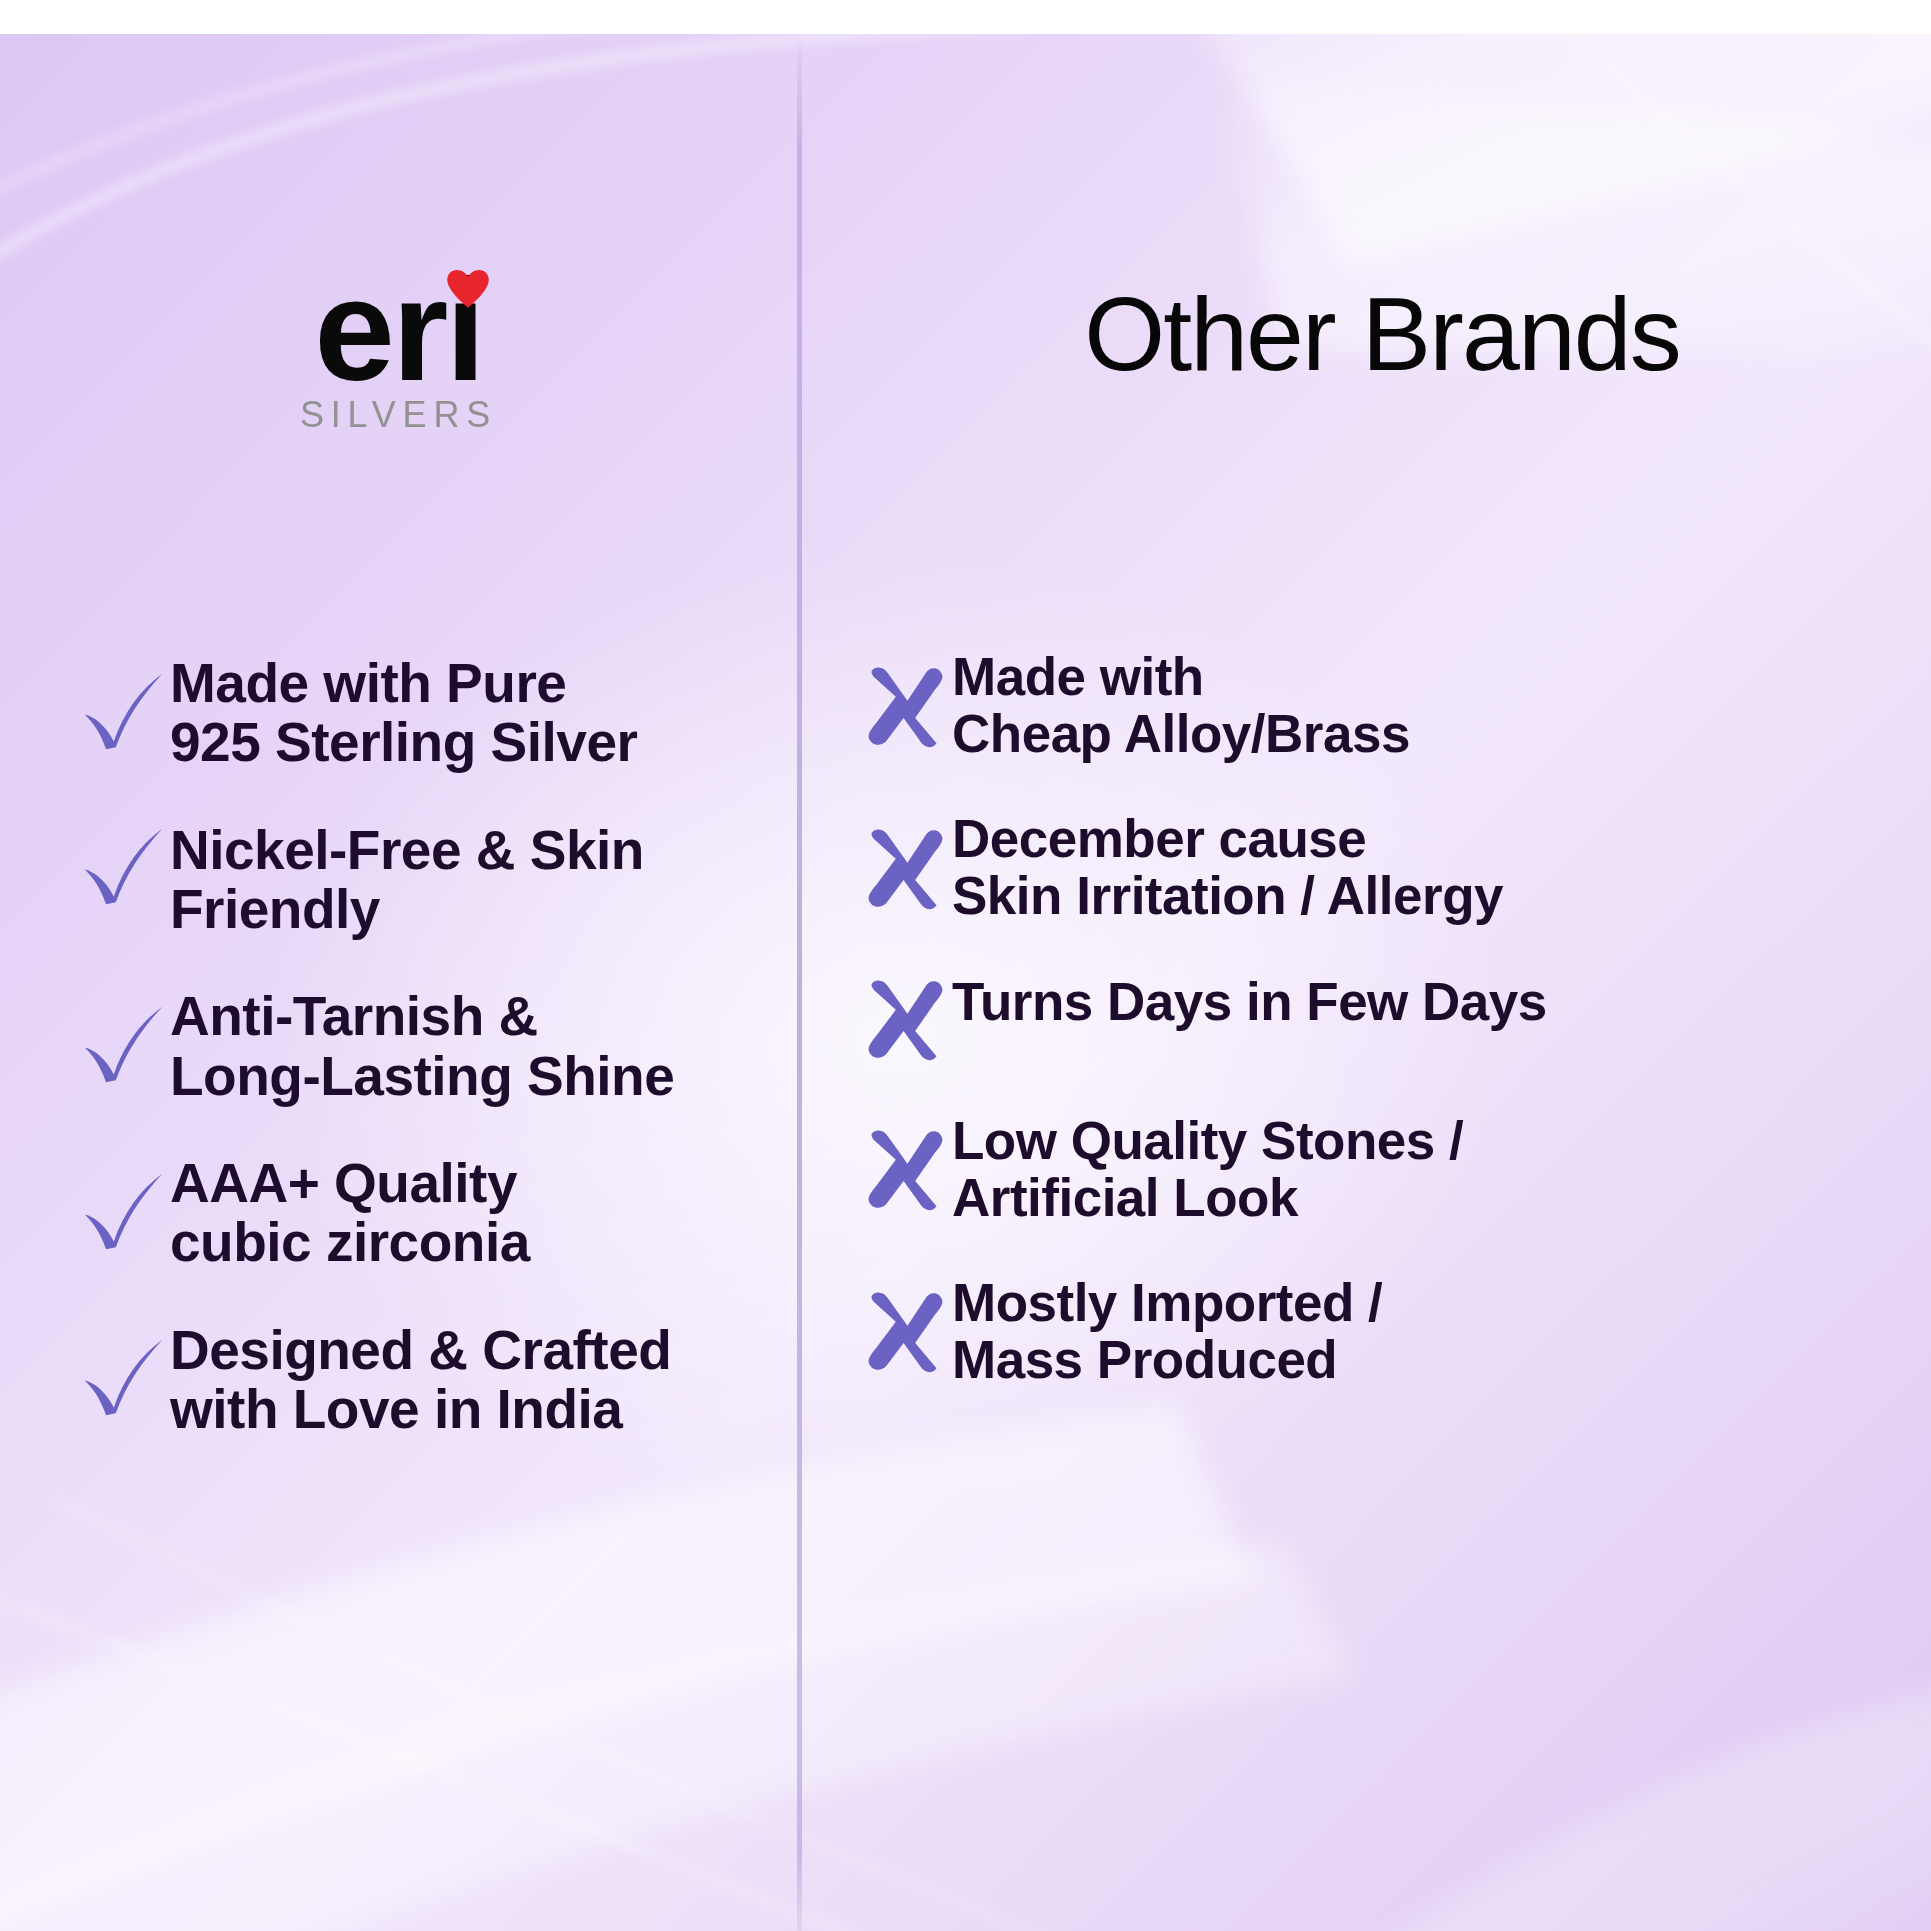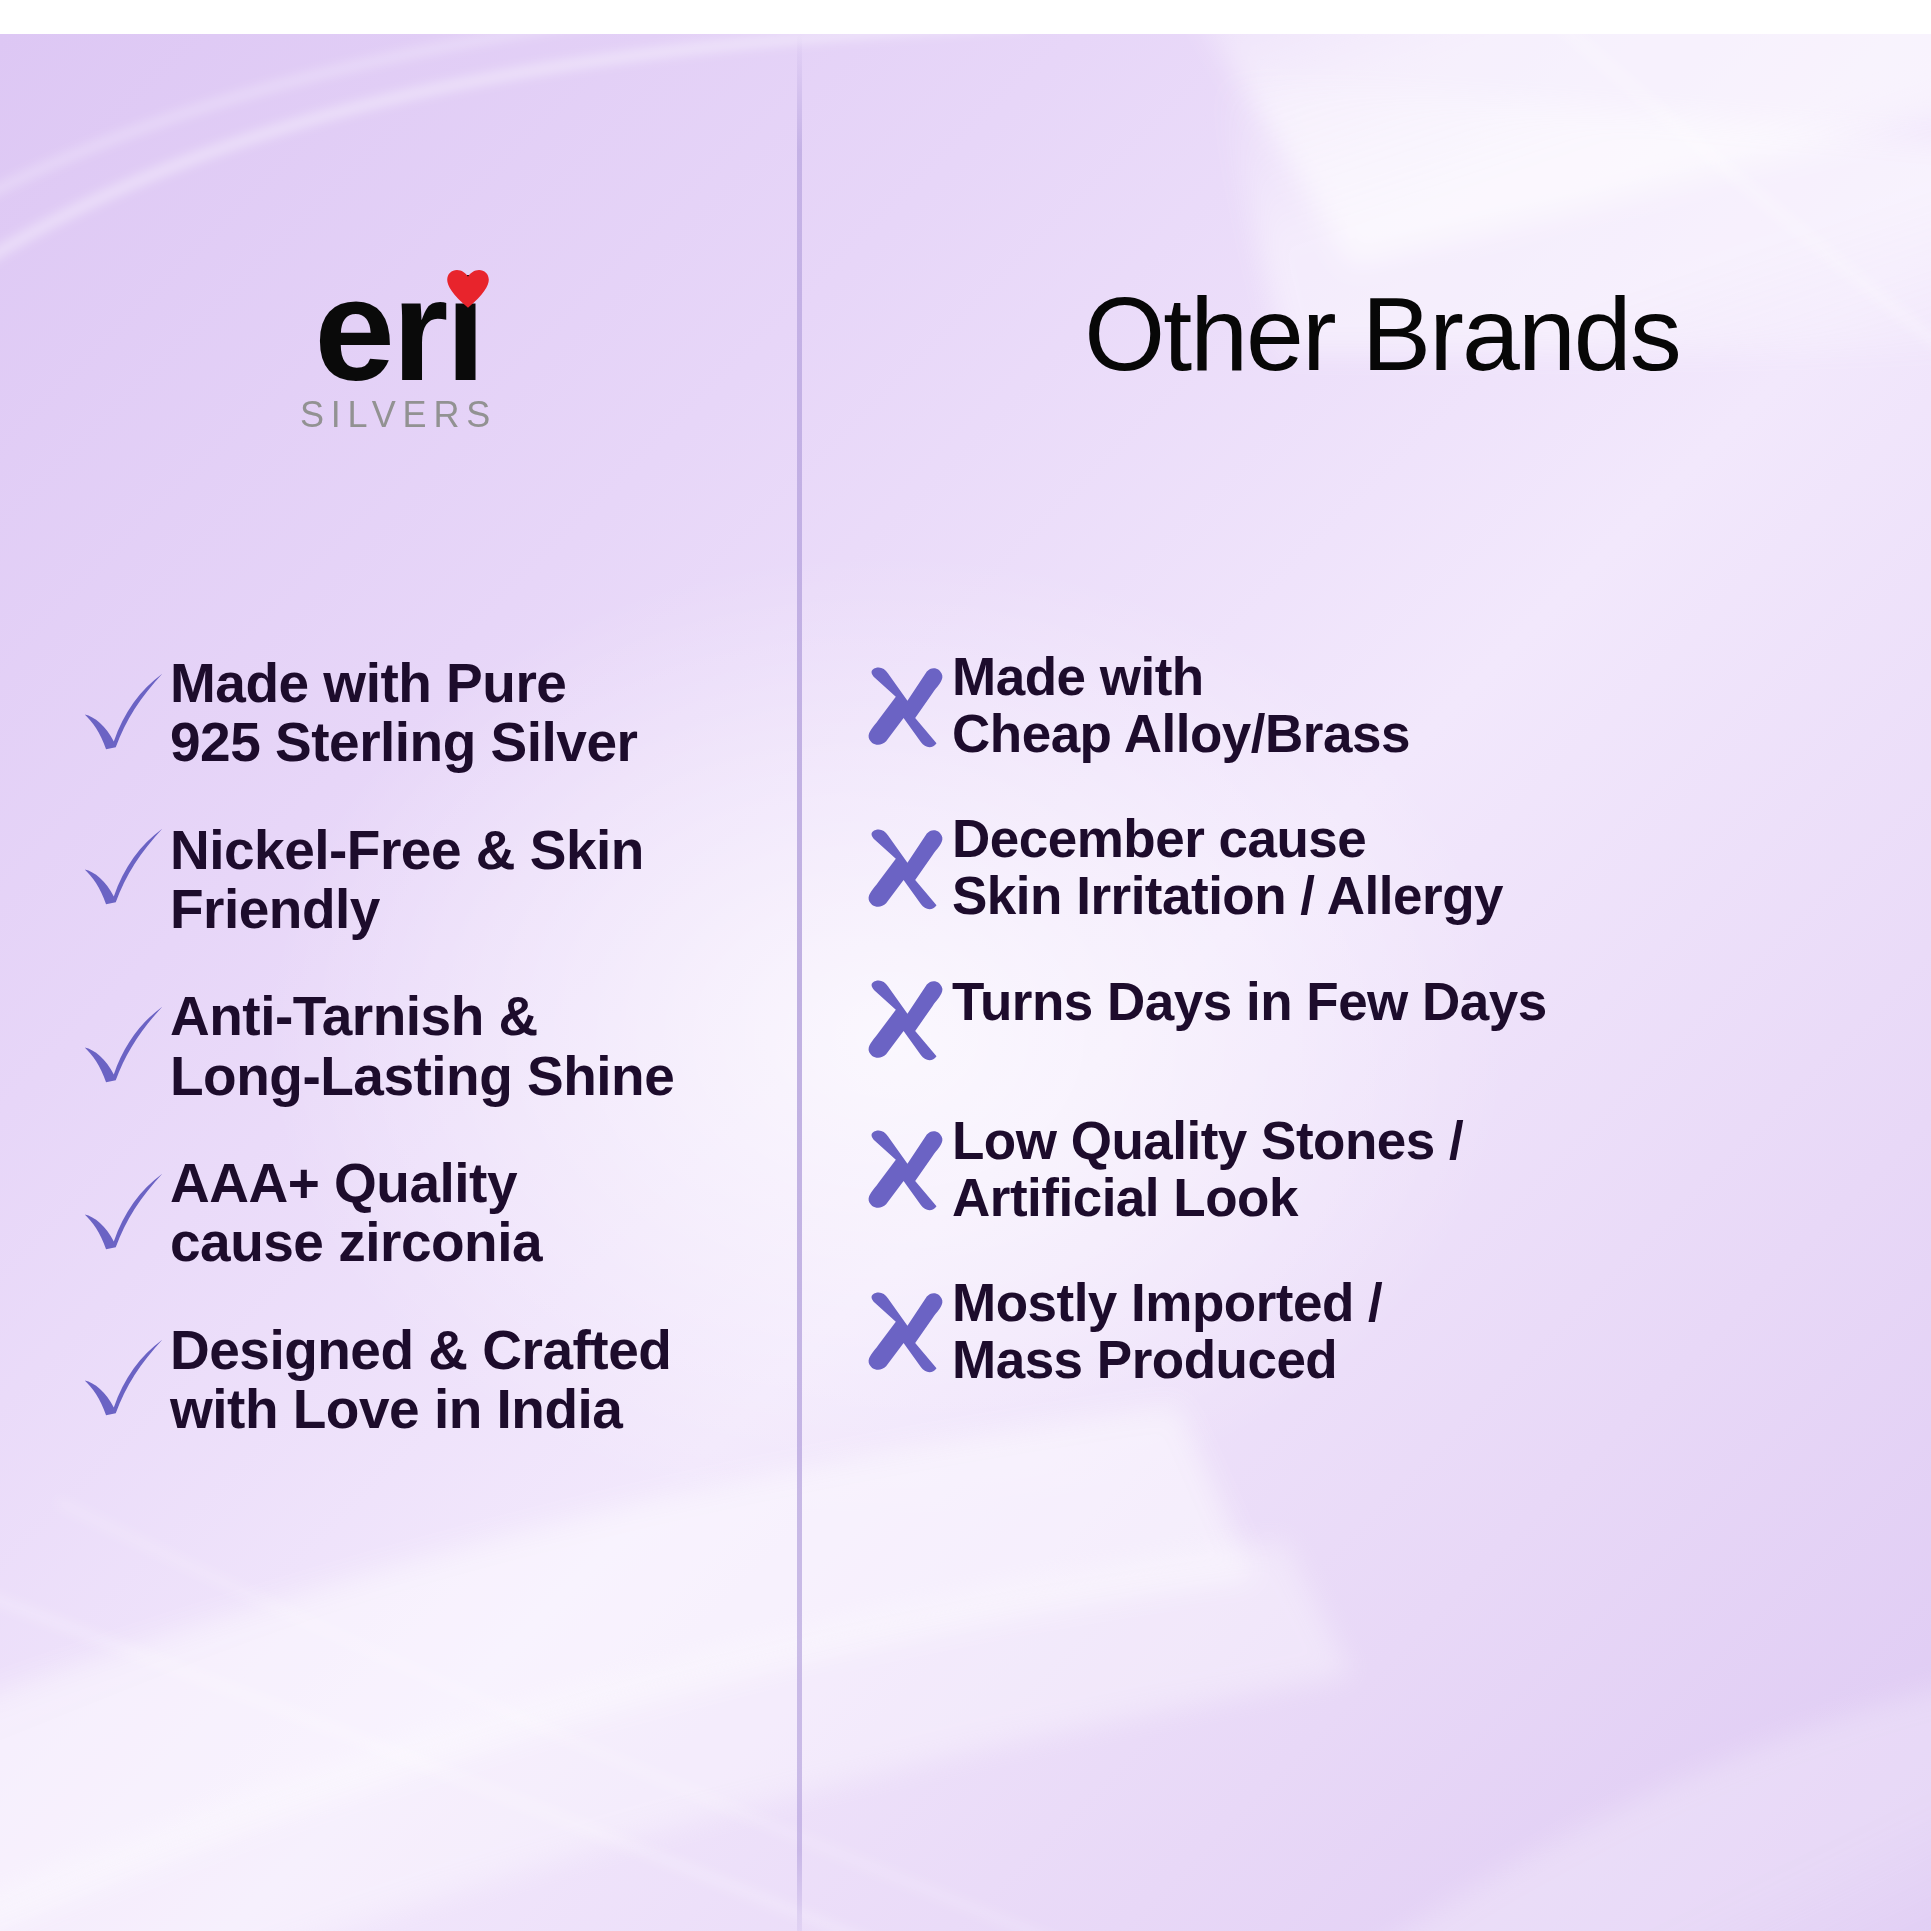--- a/index.html
+++ b/index.html
@@ -206,21 +206,21 @@
 Long-Lasting Shine</span>
       </div>
 
       <div class="row two-line">
         <span class="mark">
           <svg width="93" height="93" viewBox="0 0 96 96">
             <path d="M8 52 C 18 54, 30 64, 38 80 C 48 50, 66 26, 88 10 C 66 34, 50 58, 40 86 L 30 88 C 24 70, 16 60, 8 52 Z" fill="#6b63c4"></path>
           </svg>
         </span>
         <span class="row-text">AAA+ Quality
-cause zirconia</span>
+cubic zirconia</span>
       </div>
 
       <div class="row two-line">
         <span class="mark">
           <svg width="93" height="93" viewBox="0 0 96 96">
             <path d="M8 52 C 18 54, 30 64, 38 80 C 48 50, 66 26, 88 10 C 66 34, 50 58, 40 86 L 30 88 C 24 70, 16 60, 8 52 Z" fill="#6b63c4"></path>
           </svg>
         </span>
         <span class="row-text">Designed &amp; Crafted
 with Love in India</span>

